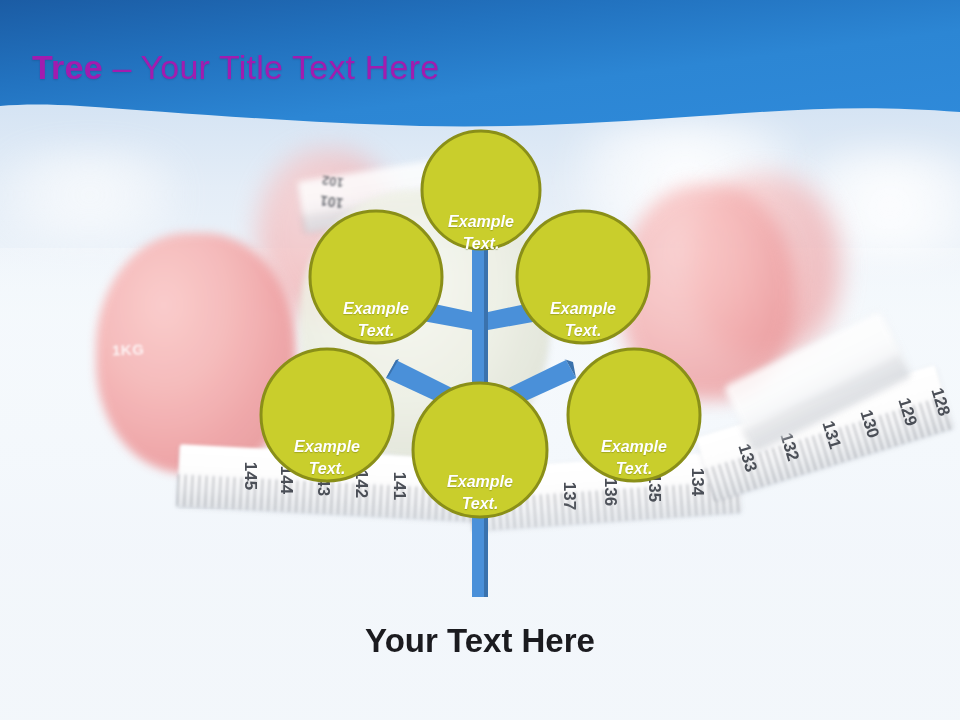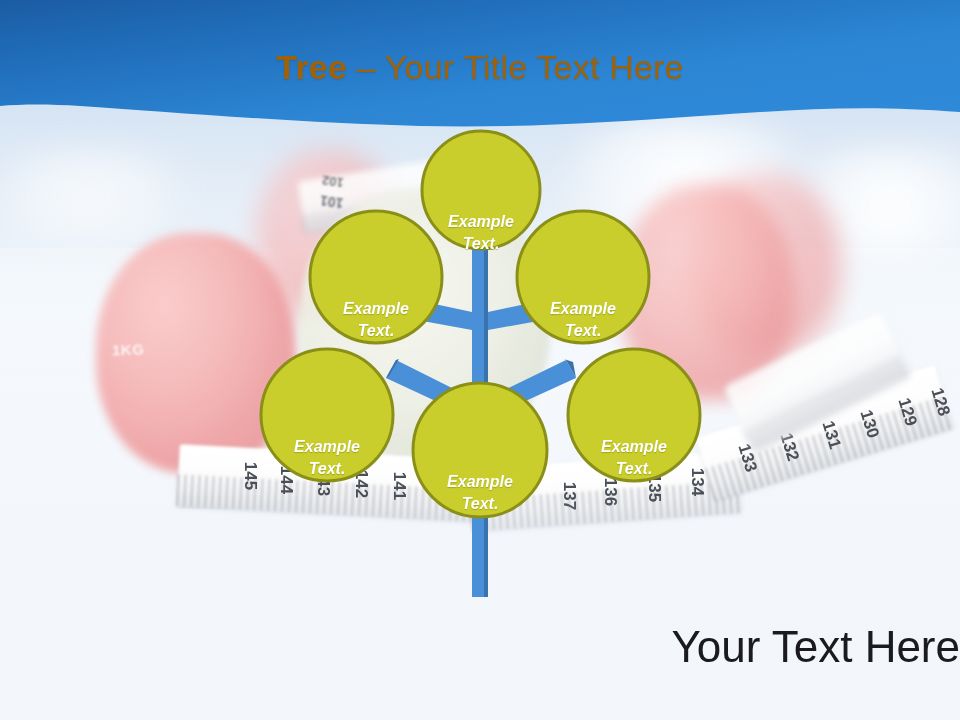--- a/index.html
+++ b/index.html
@@ -107,26 +107,26 @@
     transform-origin: center;
   }
 
   
   .header-wave { position: absolute; left:0; top:0; width:960px; height:150px; }
 
   .slide-title {
     position: absolute;
     left: 0; right: 0;
     top: 48px;
-    text-align: center;
     font-size: 34px;
-    color: #a16207;
+    color: #a21caf;
     letter-spacing: 0.2px;
     white-space: nowrap;
     text-shadow: 0 1px 2px rgba(0,0,0,0.12);
+    padding-left: 32px;
   }
   .slide-title .t-bold { font-weight: bold; }
   .slide-title .t-rest { font-weight: normal; }
 
   
   .tree-svg { position: absolute; left: 0; top: 0; width: 960px; height: 720px; }
 
   .node-label {
     position: absolute;
     color: #ffffff;
@@ -139,24 +139,24 @@
     text-shadow: 0 1px 1px rgba(90,95,10,0.35);
     pointer-events: none;
     margin-top: 44px;
   }
 
   
   .bottom-caption {
     position: absolute;
     left: 0; right: 0;
     top: 622px;
-    text-align: right;
-    font-size: 44px;
+    text-align: center;
+    font-size: 33px;
     color: #1b1b1f;
-    font-weight: normal;
+    font-weight: bold;
   }
 </style>
 </head>
 <body>
 
 <div id="slide">
 
   <div class="bg-layer bg-sky"></div>
 
   <div class="cloud" style="left:520px; top:120px; width:330px; height:120px;"></div>

